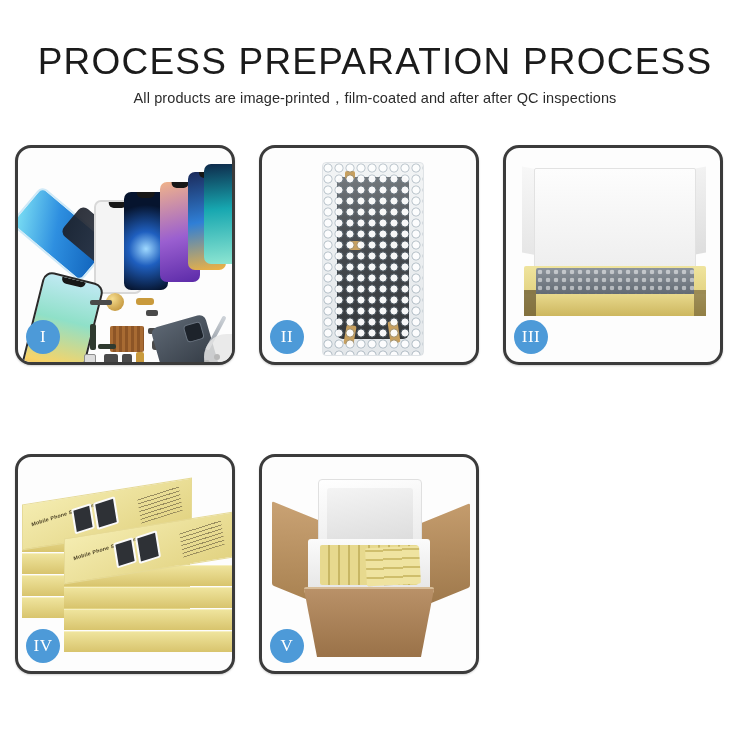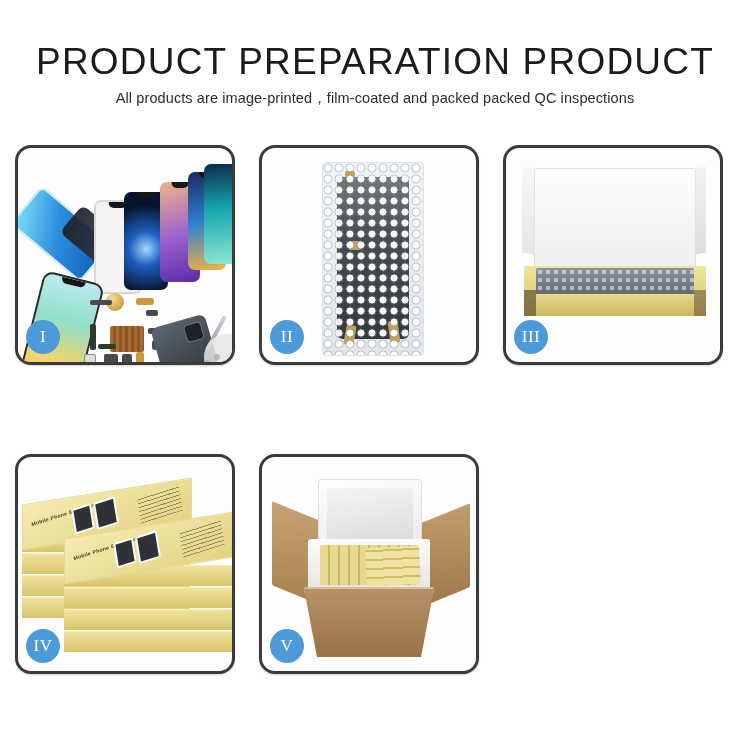--- a/index.html
+++ b/index.html
@@ -219,22 +219,22 @@
      clip-path:polygon(0 36%,100% 0,100% 66%,0 100%);}
   .p6 .seam{position:absolute;left:58px;top:36px;width:110px;height:5px;
      background:#b49871;transform:rotate(20deg);opacity:.8;}
   .p6 .tape1{position:absolute;left:40px;top:96px;width:18px;height:16px;background:#b1915f;opacity:.8;}
   .p6 .tape2{position:absolute;left:42px;top:166px;width:18px;height:16px;background:#a78756;opacity:.75;}
 </style>
 </head>
 <body>
 
 <div class="header">
-  <div class="title">PRODUCT PREPARATION PRODUCT</div>
-  <div class="subtitle">All products are image-printed，film-coated and packed packed QC inspections</div>
+  <div class="title">PROCESS PREPARATION PROCESS</div>
+  <div class="subtitle">All products are image-printed，film-coated and after after QC inspections</div>
 </div>
 
 <div class="grid">
 
   <div class="panel p1">
     <div class="scene">
       <div class="ph i-a"></div>
       <div class="ph i-b"></div>
       <div class="ph i-c">
           <div class="notch"></div>

